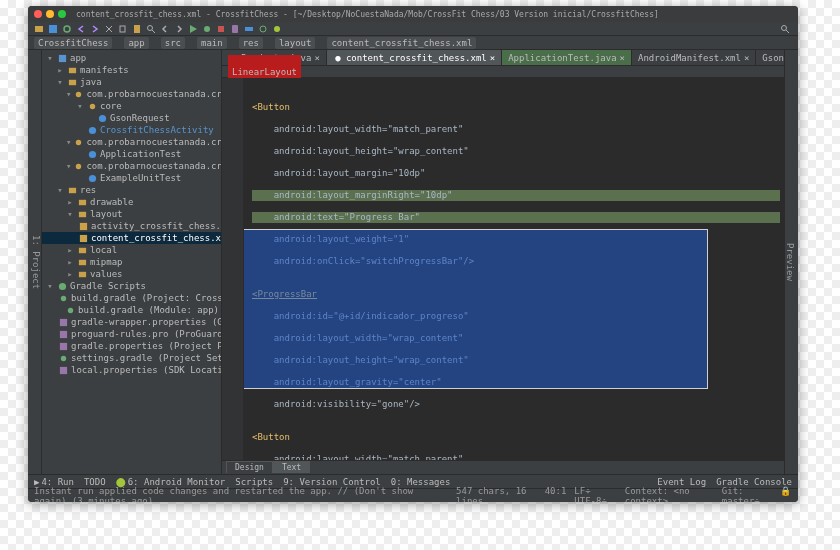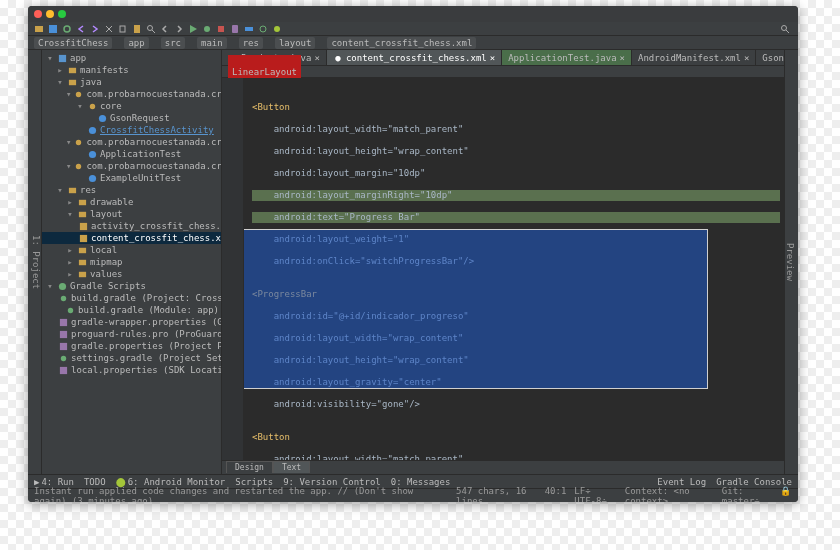--- a/index.html
+++ b/index.html
@@ -53,20 +53,21 @@
 </head>
 <body>
 
 <div class="checker"></div>
 <div class="app">
 
   <div class="titlebar">
     <span class="tl-btn tl-red"></span>
     <span class="tl-btn tl-yel"></span>
     <span class="tl-btn tl-grn"></span>
+    <span class="title">content_crossfit_chess.xml - CrossfitChess - [~/Desktop/NoCuestaNada/Mob/CrossFit Chess/03 Version inicial/CrossfitChess]</span>
   </div>
 
   <div class="menubar">
     <span class="m"><svg viewBox="0 0 10 10">
           <rect x="1" y="2" width="8" height="6" fill="#c9a14a"></rect>
         </svg></span>
     <span class="m"><svg viewBox="0 0 10 10">
           <rect x="1" y="1" width="8" height="8" fill="#4a90d9"></rect>
         </svg></span>
     <span class="m"><svg viewBox="0 0 10 10">
@@ -211,21 +212,21 @@
             </span>
             <span>GsonRequest</span>
           </div>
         <div class="node" style="padding-left:34px">
             <span class="arr"></span>
             <span class="ic">
               <svg viewBox="0 0 10 10">
                 <circle cx="5" cy="5" r="4" fill="#4a90d9"></circle>
               </svg>
             </span>
-            <span style="color:#5894ce;text-decoration:underline">CrossfitChessActivity</span>
+            <span style="color:#5894ce;">CrossfitChessActivity</span>
           </div>
         <div class="node" style="padding-left:24px">
             <span class="arr">▾</span>
             <span class="ic">
               <svg viewBox="0 0 10 10">
                 <circle cx="5" cy="5" r="3" fill="#c9a14a"></circle>
               </svg>
             </span>
             <span>com.probarnocuestanada.crossfitches</span>
           </div>
@@ -435,21 +436,21 @@
 <div class="hl-box" style="top:151px;left:-6px;width:470px;height:160px"></div>
 <span class="tagc" style="display: block;">&lt;Button</span>
 <span style="display: block;">    android:layout_width="match_parent"</span>
 <span style="display: block;">    android:layout_height="wrap_content"</span>
 <span style="display: block;">    android:layout_margin="10dp"</span>
 <span style="background: rgb(90, 112, 79); display: block;">    android:layout_marginRight="10dp"</span>
 <span style="background: rgb(90, 112, 79); display: block;">    android:text="Progress Bar"</span>
 <span style="display: block;">    android:layout_weight="1"</span>
 <span style="display: block;">    android:onClick="switchProgressBar"/&gt;</span>
 <span style="display: block;"></span>
-<span class="tagc" style="display: block;">&lt;ProgressBar</span>
+<span class="tagc" style="display: block; text-decoration: underline;">&lt;ProgressBar</span>
 <span style="display: block;">    android:id="@+id/indicador_progreso"</span>
 <span style="display: block;">    android:layout_width="wrap_content"</span>
 <span style="display: block;">    android:layout_height="wrap_content"</span>
 <span style="display: block;">    android:layout_gravity="center"</span>
 <span style="display: block;">    android:visibility="gone"/&gt;</span>
 <span style="display: block;"></span>
 <span class="tagc" style="position: relative; display: block;">&lt;Button</span>
 <span style="position: relative; display: block;">    android:layout_width="match_parent"</span>
 
 

